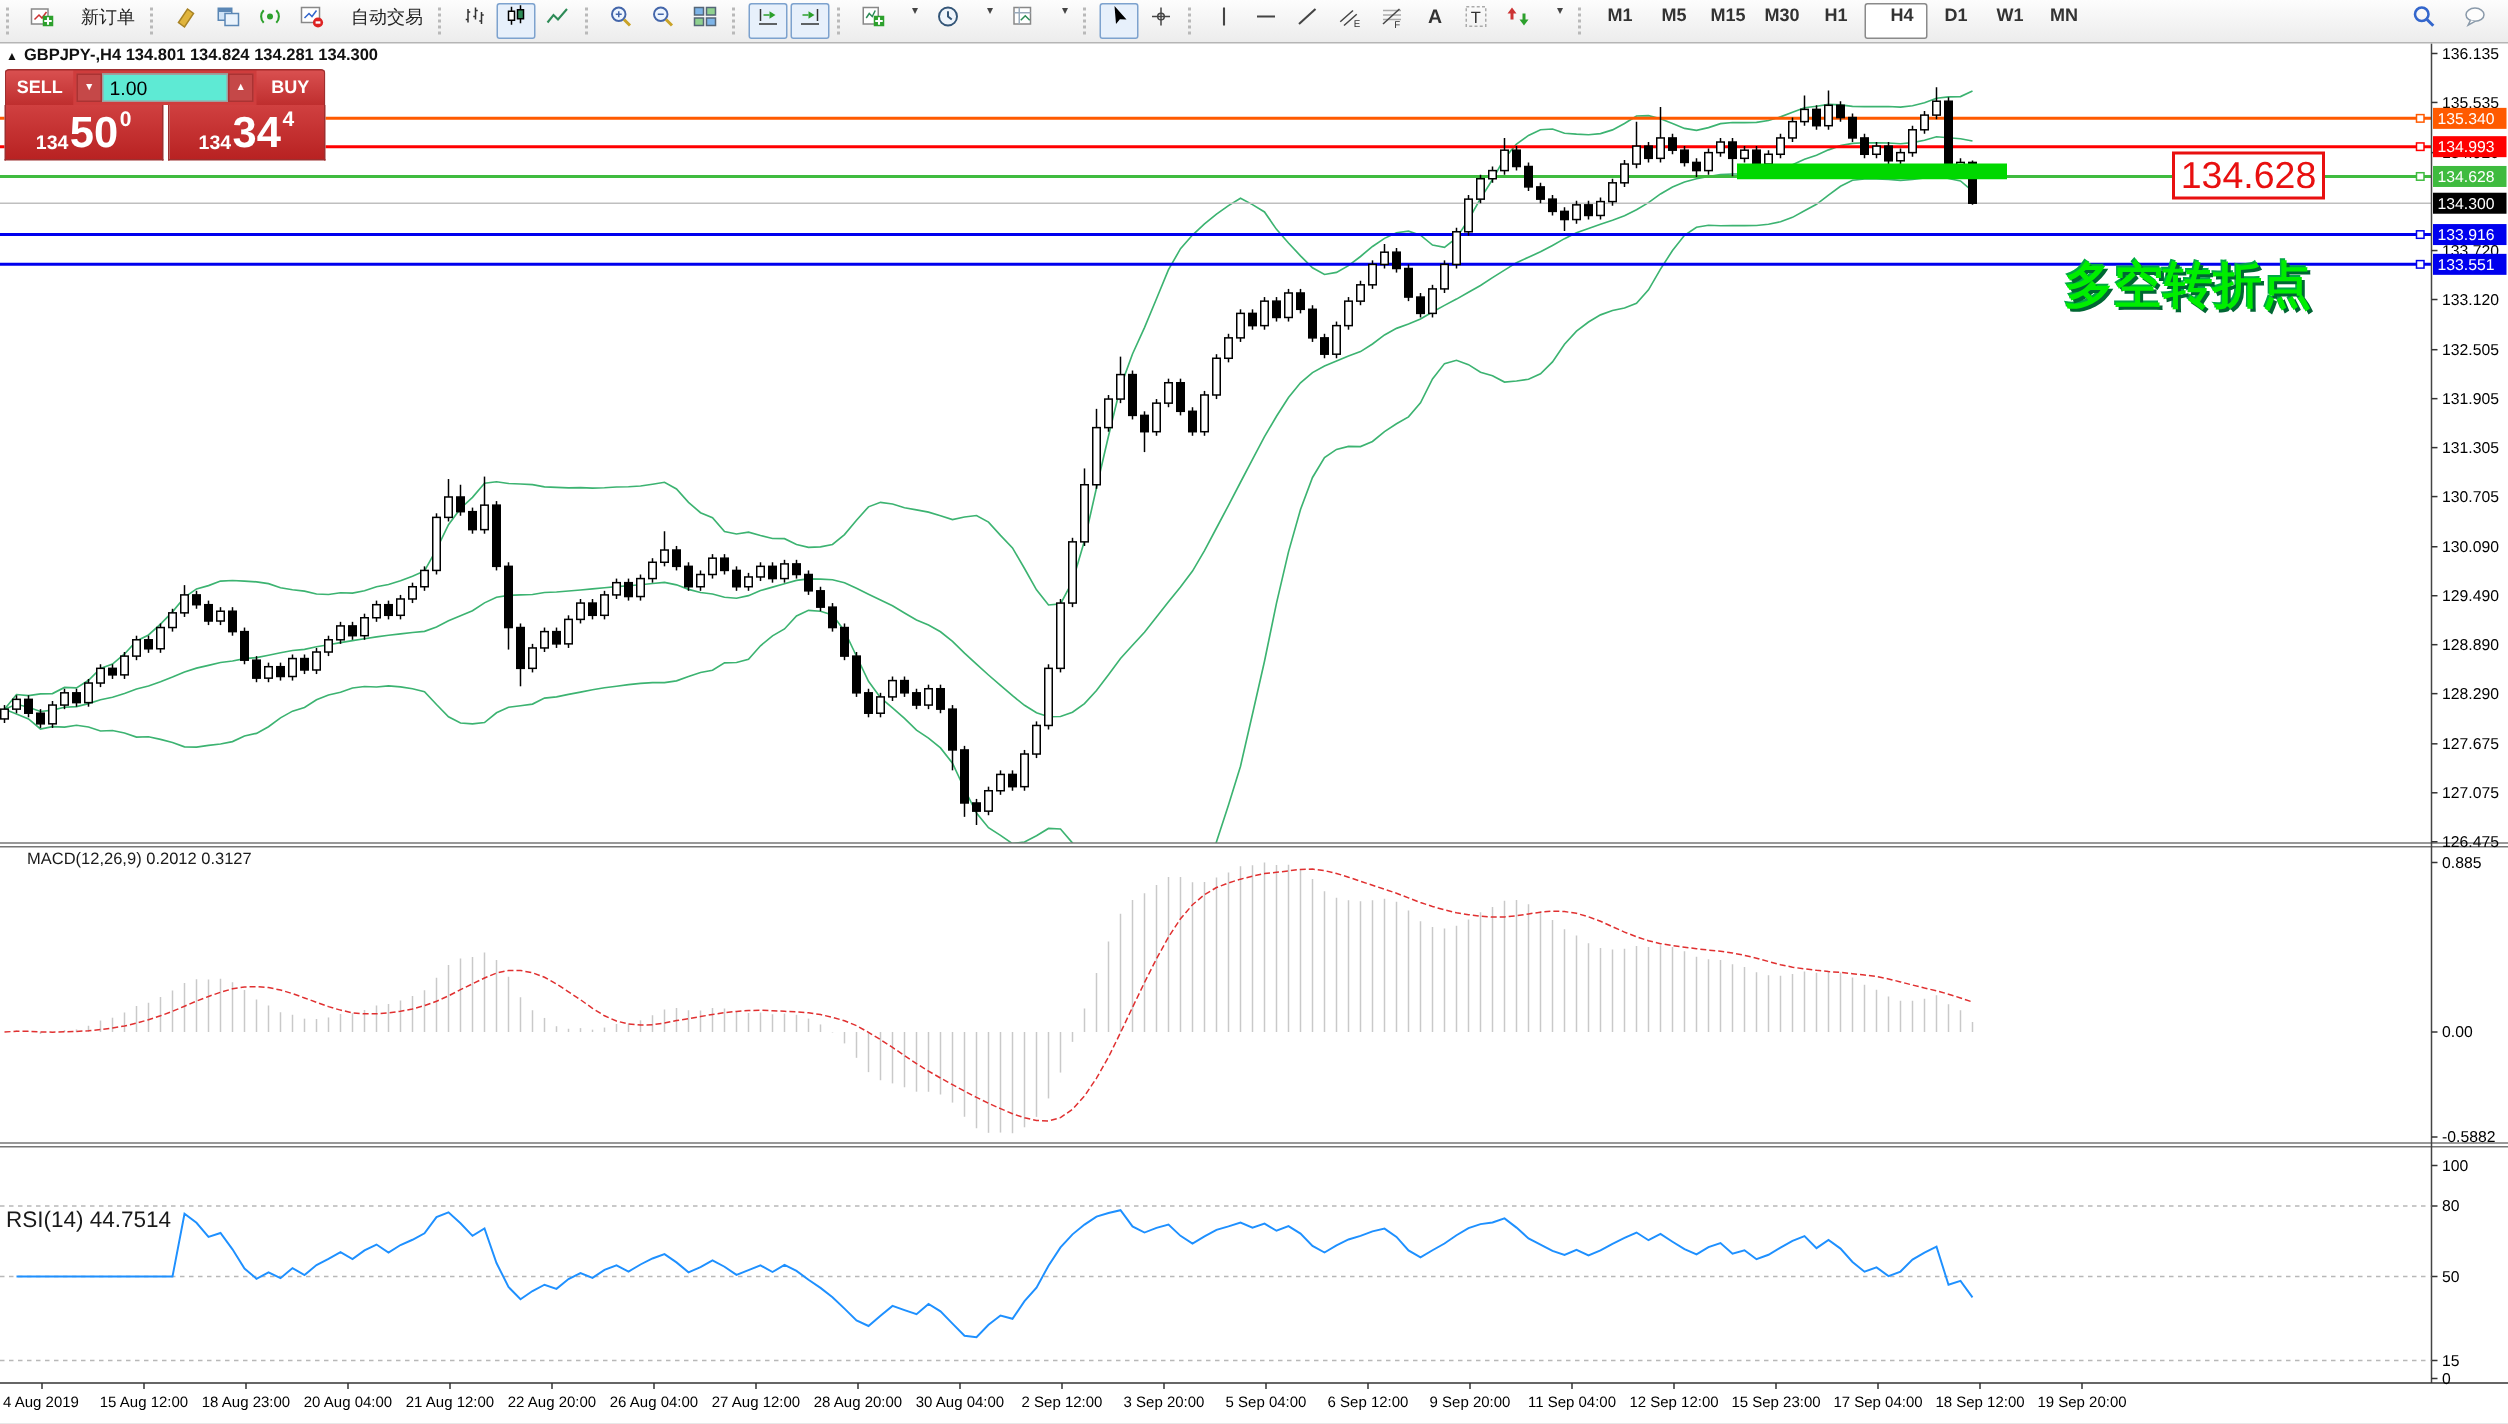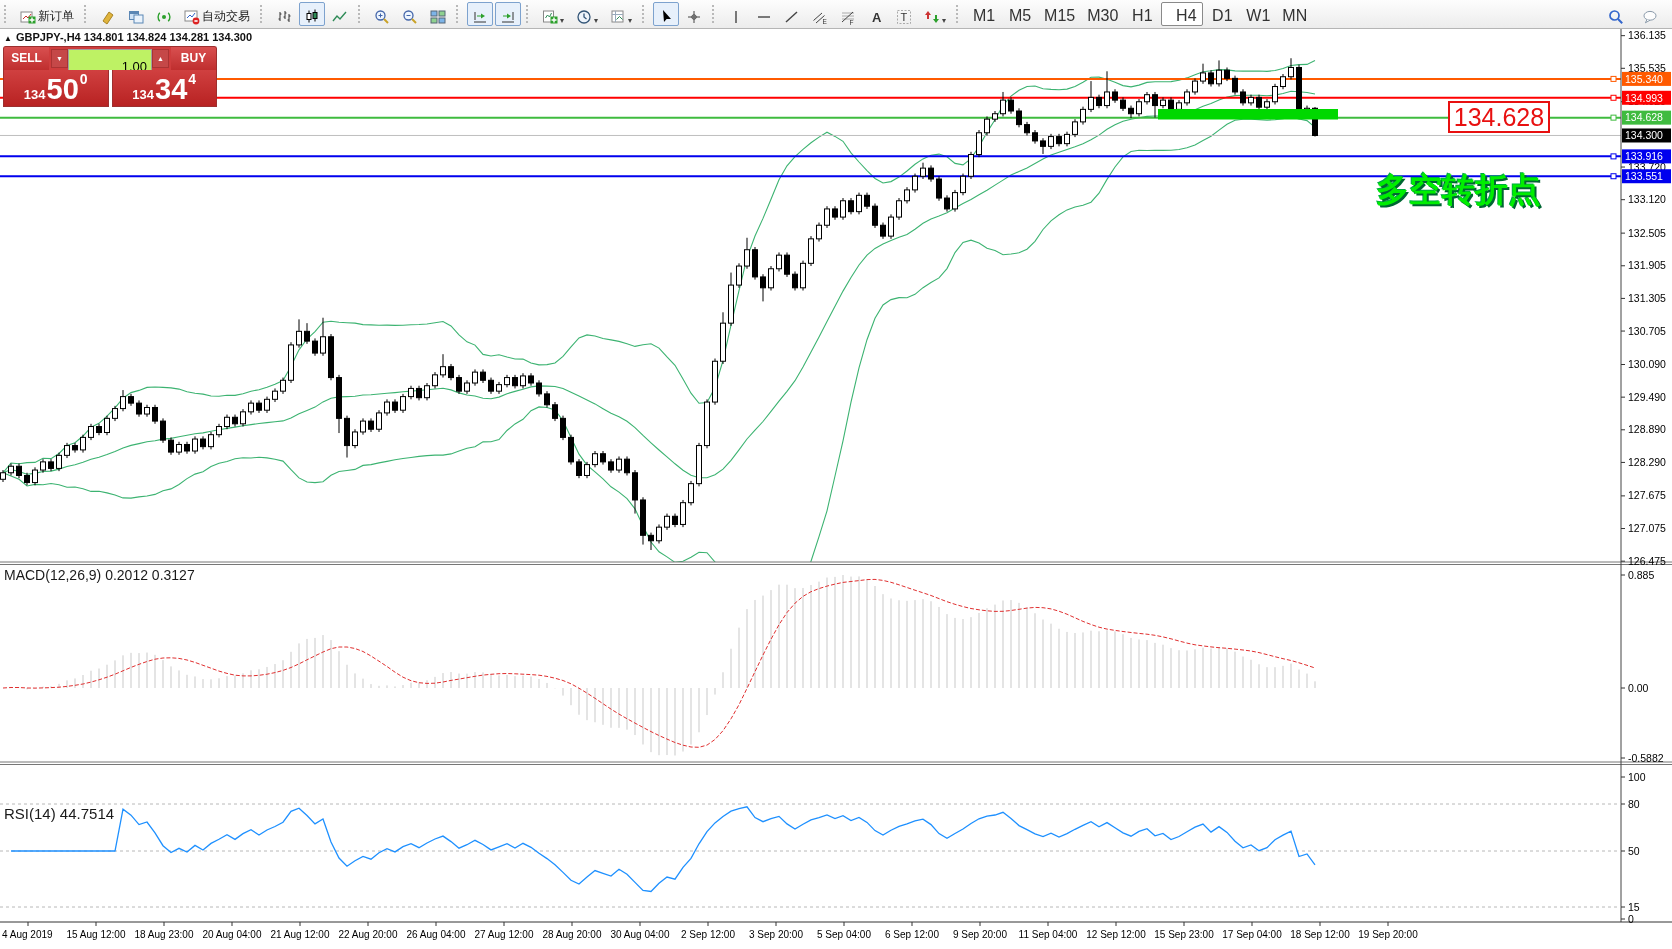--- a/index.html
+++ b/index.html
@@ -1,42 +1,42 @@
 <!DOCTYPE html>
 <html><head>
 <meta charset="utf-8">
 <style>
   html,body{margin:0;padding:0;background:#d8d8d8;font-family:"Liberation Sans","DejaVu Sans",sans-serif;}
   #app{position:relative;width:1672px;height:949px;background:#ffffff;overflow:hidden;}
   
   #toolbar{position:absolute;left:0;top:0;width:1672px;height:28px;background:linear-gradient(#fdfdfd,#ececec);border-bottom:1px solid #b5b5b5;display:flex;align-items:center;z-index:30;}
   #toolbar-groups{display:flex;align-items:center;height:100%;flex:1 1 auto;}
   .tgrip{width:5px;height:18px;margin:0 3px 0 4px;border-left:2px dotted #b9b9b9;}
-  .tbtn{display:flex;align-items:flex-end;gap:2px;height:22px;padding:0 4px;margin:0 1px;border:1px solid transparent;border-radius:2px;cursor:default;}
+  .tbtn{display:flex;align-items:flex-start;gap:18px;height:22px;padding:0 4px;margin:0 1px;border:1px solid transparent;border-radius:2px;cursor:default;}
   .tbtn.active{background:#e7f0fb;border-color:#7da2ce;}
   .tbtn svg{display:block;}
   .tbtn .tlabel{font-size:12px;color:#222;white-space:nowrap;}
   .tbtn .caret{font-size:8px;color:#444;line-height:1;}
-  .tfbtn{min-width:24px;text-align:center;justify-content:center;font-size:16px;font-weight:normal;color:#333;}
+  .tfbtn{min-width:24px;text-align:center;justify-content:center;font-size:12px;font-weight:bold;color:#333;}
   .tfbtn.active{background:#fff;border-color:#8a8a8a;padding-left:12px;}
   #toolbar-right{display:flex;align-items:center;margin-right:8px;gap:6px;}
   
   #chart-title{position:absolute;left:4px;top:31px;font-size:11px;font-weight:bold;color:#111;z-index:20;}
   #chart-title .tri{font-size:8px;margin-right:4px;}
-  #macd-label{position:absolute;left:4px;top:567px;font-size:14px;color:#1a1a1a;z-index:20;}
+  #macd-label{position:absolute;left:18px;top:567px;font-size:11px;color:#1a1a1a;z-index:20;}
   #rsi-label{position:absolute;left:4px;top:805px;font-size:15px;color:#1a1a1a;z-index:20;}
   #price-callout{position:absolute;left:1448px;top:101px;width:98px;height:28px;border:2px solid #e81010;background:#fff;color:#e81010;font-size:25px;line-height:28px;text-align:center;z-index:20;}
   #cn-note{position:absolute;left:1376px;top:168px;font-size:33px;font-weight:bold;color:#00ee00;text-shadow:2px 2px 0 #063,-1px -1px 0 #0a4;z-index:20;white-space:nowrap;}
   
   #trade-panel{position:absolute;left:3px;top:46px;width:214px;z-index:25;font-family:"Liberation Sans",sans-serif;}
   #tp-top{display:flex;align-items:stretch;height:23px;background:#cf3d3d;border:1px solid #9d2f2f;border-bottom:none;border-radius:3px 3px 0 0;overflow:hidden;}
   .tp-btn{width:45px;background:linear-gradient(#d95050,#bf2e2e);color:#fff;font-size:12px;font-weight:bold;text-align:center;line-height:23px;}
   #tp-vol{flex:1;display:flex;align-items:stretch;background:#cf3d3d;padding:2px 2px;gap:0;}
   .spin{width:15px;background:#c54848;border:1px solid #a33;color:#fff;font-size:7px;line-height:17px;text-align:center;}
-  #vol-input{flex:1;border:1px solid #a0a0a0;background:#bef264;font-size:13px;text-align:right;padding:16px 4px;width:50px;font-family:"Liberation Sans",sans-serif;}
+  #vol-input{flex:1;border:1px solid #a0a0a0;background:#5eead4;font-size:13px;padding:1px 4px;width:50px;font-family:"Liberation Sans",sans-serif;}
   #tp-prices{display:flex;gap:3px;background:#fff;}
   .tp-price{flex:1;height:34px;background:linear-gradient(#d04040,#b82222);color:#fff;display:flex;align-items:flex-end;justify-content:center;padding-bottom:2px;border:1px solid #9d2f2f;border-top:none;}
   .tp-price .small{font-size:13px;font-weight:bold;margin-bottom:2px;}
   .tp-price .big{font-size:29px;font-weight:bold;line-height:29px;margin:0 1px;}
   .tp-price .sup{font-size:14px;font-weight:bold;align-self:flex-start;margin-top:1px;}
   svg text{font-family:"Liberation Sans","DejaVu Sans",sans-serif;}
 </style>
 </head>
 <body>
 

